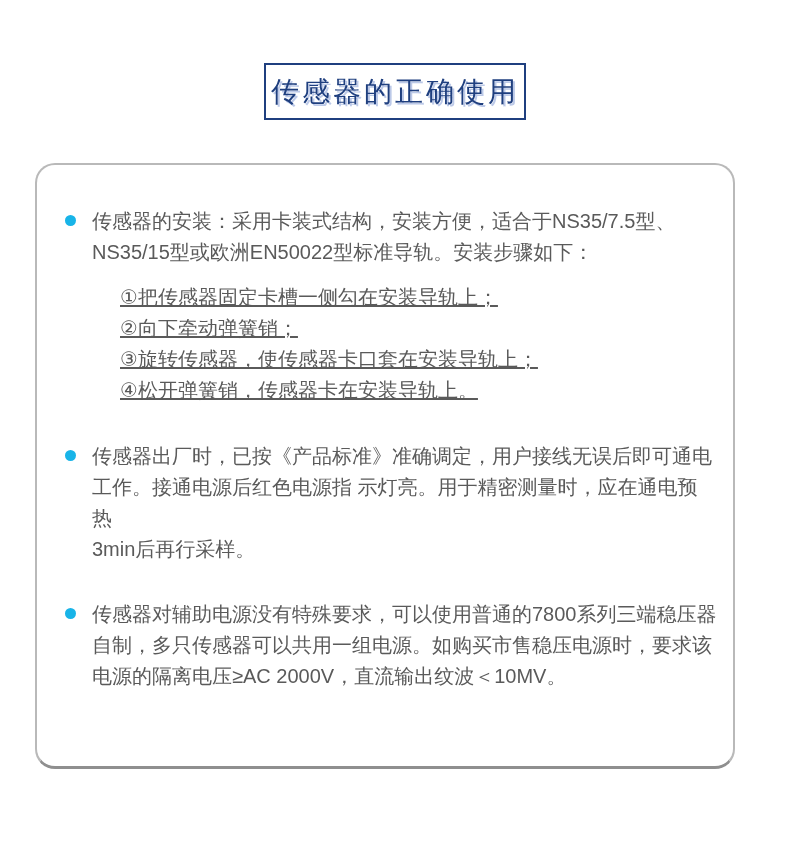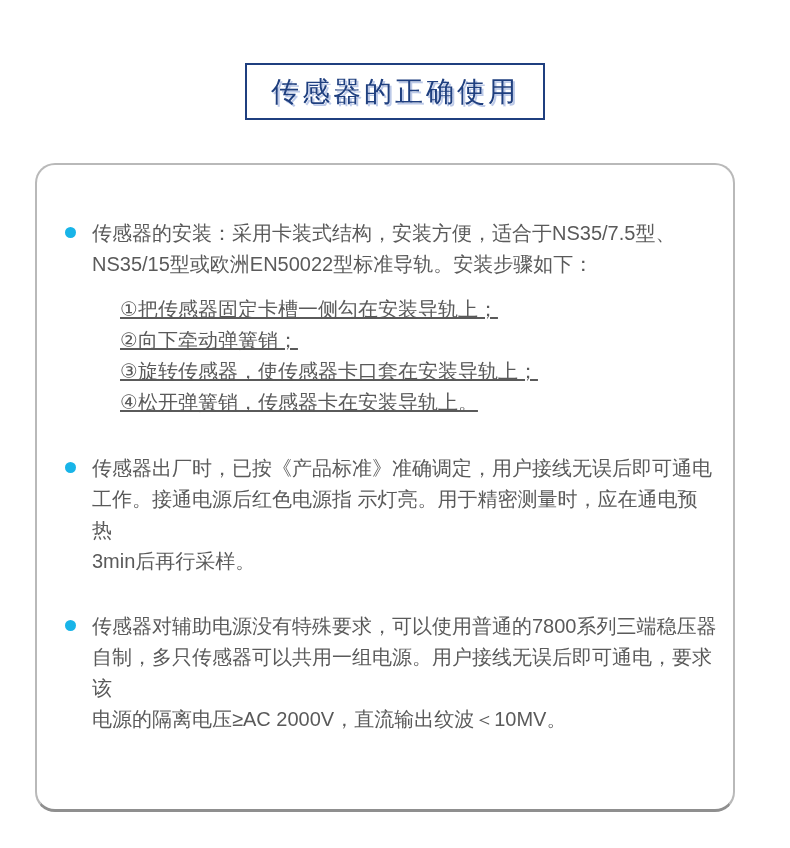--- a/index.html
+++ b/index.html
@@ -10,21 +10,21 @@
   }
   .page {
     position: relative;
     width: 790px;
     height: 848px;
     background: #ffffff;
     overflow: hidden;
   }
   .title-box {
     box-sizing: border-box;
-    width: 300px;
+    width: 262px;
     height: 57px;
     margin: 63px auto 8px;
     border: 2px solid #1f3f7f;
     background: #ffffff;
     display: flex;
     align-items: center;
     justify-content: center;
   }
   .title-text {
     font-size: 28px;
@@ -40,21 +40,21 @@
     margin: 43px 0 0 35px;
     border: 2px solid #b9b9b9;
     border-bottom: 3px solid #8f8f8f;
     border-radius: 20px;
     background: #ffffff;
     padding: 41px 12px 40px 28px;
   }
   .row {
     display: flex;
     align-items: flex-start;
-    margin: 12px 0 34px 0;
+    margin: 0 0 34px 0;
   }
   .row.first {
     margin-bottom: 14px;
   }
   .dot {
     flex: 0 0 11px;
     width: 11px;
     height: 11px;
     border-radius: 50%;
     background: #18b4e8;
@@ -101,19 +101,19 @@
     <div class="row">
       <span class="dot"></span>
       <p class="text">传感器出厂时，已按《产品标准》准确调定，用户接线无误后即可通电
 工作。接通电源后红色电源指 示灯亮。用于精密测量时，应在通电预热
 3min后再行采样。</p>
     </div>
 
     <div class="row">
       <span class="dot"></span>
       <p class="text">传感器对辅助电源没有特殊要求，可以使用普通的7800系列三端稳压器
-自制，多只传感器可以共用一组电源。用户接线无误后即可通电，要求该
+自制，多只传感器可以共用一组电源。如购买市售稳压电源时，要求该
 电源的隔离电压≥AC 2000V，直流输出纹波＜10MV。</p>
     </div>
 
 
   </div>
 </div>
 
 </body></html>

